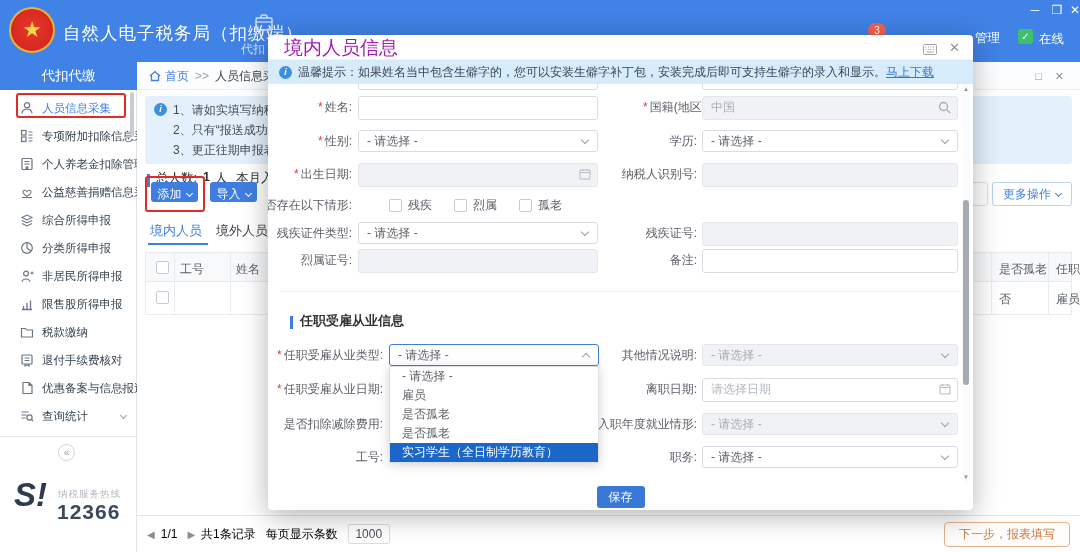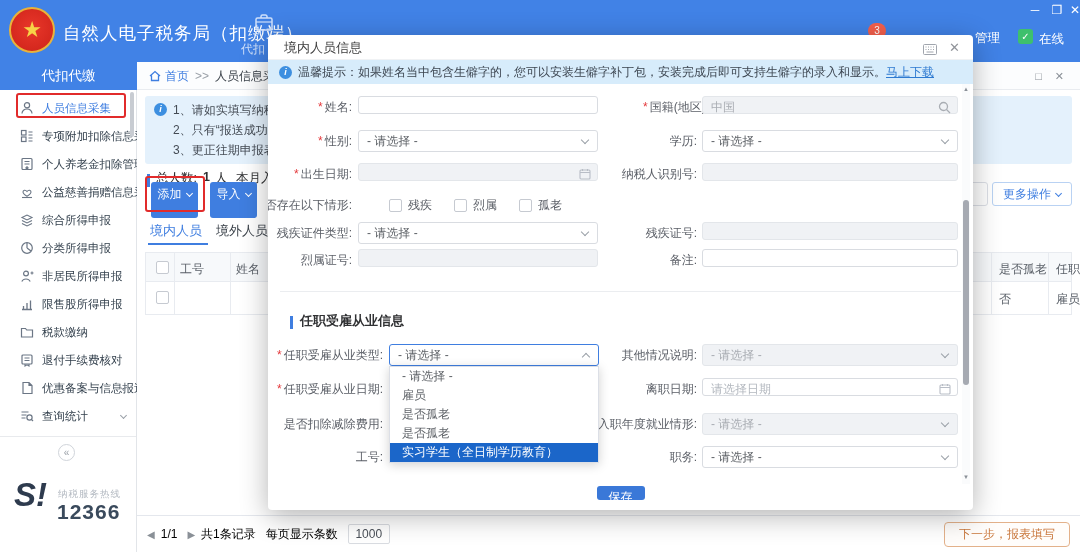--- a/index.html
+++ b/index.html
@@ -48,21 +48,21 @@
   .main{position:absolute;left:137px;top:62px;width:943px;height:453px;background:#fff;}
   .bc-bar{position:absolute;left:0;top:0;width:943px;height:28px;background:#fcfdfe;border-bottom:1px solid #e9ecf0;}
   .bc-bar .t{font-size:12px;line-height:28px;}
   .panel-ctl{position:absolute;top:0;color:#8a9097;font-size:11px;line-height:28px;cursor:pointer;}
   .notice{position:absolute;left:8px;top:34px;width:927px;height:68px;background:#e4f1fc;border-radius:3px;}
   .n-ic{position:absolute;left:9px;top:7px;width:13px;height:13px;border-radius:50%;background:#3d8fe0;color:#fff;
         font-size:9px;line-height:13px;text-align:center;font-style:italic;font-weight:bold;}
   .n-ln{position:absolute;left:28px;font-size:12px;color:#444b54;white-space:nowrap;line-height:20px;}
   .sum-bar{position:absolute;left:10px;top:112px;width:3px;height:13px;background:#3f7ee0;}
   .sum-t{position:absolute;top:108px;font-size:12.5px;color:#303133;white-space:nowrap;text-align:center;}
-  .btn-blue{position:absolute;height:36px;background:#3f7ee0;border-radius:3px;color:#fff;font-size:12px;
+  .btn-blue{position:absolute;height:20px;background:#3f7ee0;border-radius:3px;color:#fff;font-size:12px;
             line-height:24px;text-align:center;cursor:pointer;}
   .btn-blue .bchv{display:inline-block;width:5px;height:5px;border-right:1px solid #fff;border-bottom:1px solid #fff;
             transform:rotate(45deg);vertical-align:2px;margin-left:5px;}
   .btn-ghost{position:absolute;height:24px;background:#fff;border:1px solid #b9d2f3;border-radius:3px;color:#3f7ee0;
             font-size:12px;line-height:22px;text-align:center;cursor:pointer;}
   .tab{position:absolute;top:160px;font-size:13px;cursor:pointer;}
   .tab.on{color:#3f7ee0;}
   .tab.off{color:#3c434b;}
   .tab-ul{position:absolute;left:11px;top:181px;width:60px;height:2px;background:#3f7ee0;}
   .thead{position:absolute;left:8px;top:190px;width:927px;height:30px;background:#f7f9fb;border:1px solid #e8ebf0;}
@@ -77,51 +77,51 @@
   .pg{font-size:12px;color:#000000;margin-right:10px;white-space:nowrap;}
   .pg.arrow{color:#8a9097;font-size:10px;margin-right:6px;cursor:pointer;}
   .pp-input{width:42px;height:20px;border:1px solid #d9dce1;border-radius:2px;font-size:12px;text-align:center;color:#4a5058;}
   .next-btn{margin-left:auto;height:25px;padding:0 14px;background:#fffdfb;border:1px solid #e3b18a;border-radius:4px;
             color:#c9763a;font-size:12px;line-height:23px;cursor:pointer;white-space:nowrap;}
 
   
   .modal{position:absolute;left:268px;top:35px;width:705px;height:475px;background:#fff;border-radius:4px;
          box-shadow:0 6px 28px rgba(0,0,0,.3);z-index:50;}
   .m-head{position:absolute;left:0;top:0;width:705px;height:25px;border-bottom:1px solid #f0f2f4;}
-  .m-title{position:absolute;left:16px;top:0;line-height:25px;font-size:13px;color:#404040;}
+  .m-title{position:absolute;left:16px;top:0;line-height:25px;font-size:19px;color:#a21caf;}
   .m-kb{position:absolute;right:36px;top:6px;cursor:pointer;}
   .m-close{position:absolute;right:13px;top:0;line-height:25px;font-size:13px;color:#909399;cursor:pointer;}
   .m-banner{position:absolute;left:0;top:25px;width:705px;height:24px;background:#d7ecfb;}
   .m-banner .txt{position:absolute;left:30px;top:0;line-height:24px;font-size:12px;color:#3c4550;white-space:nowrap;}
   .m-banner .lnk{color:#2e7ad1;text-decoration:underline;cursor:pointer;}
   .m-body{position:absolute;left:0;top:49px;width:705px;height:400px;overflow:hidden;}
   .flabel{position:absolute;font-size:12px;color:#5a5e66;white-space:nowrap;line-height:22px;}
   .req{color:#e4393c;margin-right:2px;}
-  .inp{position:absolute;height:18px;border:1px solid #d9dce1;border-radius:3px;background:#fff;}
+  .inp{position:absolute;height:24px;border:1px solid #d9dce1;border-radius:3px;background:#fff;}
   .inp input{width:100%;height:100%;border:none;outline:none;background:transparent;font-size:12px;padding:0 8px;color:#333;}
   .inp.dis{background:#f0f2f5;border-color:#e3e6ea;}
   .inp .ph{position:absolute;left:8px;top:0;line-height:20px;font-size:12px;color:#b3b8bf;}
   .inp .val{position:absolute;left:8px;top:0;line-height:20px;font-size:12px;color:#a9adb3;}
   .fic{position:absolute;right:6px;top:4px;}
   .sel{position:absolute;height:22px;border:1px solid #d9dce1;border-radius:3px;background:#fff;cursor:pointer;}
   .sel .txt{position:absolute;left:8px;top:0;line-height:20px;font-size:12px;color:#5f6368;white-space:nowrap;}
   .sel .chev{position:absolute;right:9px;top:6px;width:6px;height:6px;border-right:1px solid #9aa0a8;
              border-bottom:1px solid #9aa0a8;transform:rotate(45deg);}
   .sel.dis{background:#f0f2f5;border-color:#e3e6ea;}
   .sel.dis .txt{color:#a9adb3;}
   .sel.focus{border-color:#3f7ee0;}
   .sel.focus .chev{transform:rotate(-135deg);top:9px;}
   .cklb{font-size:12px;color:#5a5e66;margin-right:22px;}
   .m-div{position:absolute;left:12px;top:207px;width:681px;height:1px;background:#ebedf0;}
   .sec-bar{position:absolute;left:22px;top:232px;width:3px;height:13px;background:#3f7ee0;}
   .sec-t{position:absolute;left:32px;top:228px;font-size:13px;font-weight:bold;color:#303133;}
   .mscroll-tr{position:absolute;left:694px;top:0px;width:8px;height:400px;background:#fafbfc;}
   .mscroll-th{position:absolute;left:695px;top:116px;width:6px;height:185px;background:#a6aab2;border-radius:3px;}
   .mscroll-ar{position:absolute;left:695px;color:#8a9097;font-size:6px;}
-  .save-btn{position:absolute;left:50%;top:451px;transform:translateX(-50%);height:14px;padding:0 12px;
+  .save-btn{position:absolute;left:50%;top:451px;transform:translateX(-50%);height:22px;padding:0 12px;
             background:#3a78d8;border-radius:3px;color:#fff;font-size:12px;line-height:22px;cursor:pointer;}
   .ddl{position:absolute;left:121px;top:331px;width:210px;background:#fff;border:1px solid #dcdfe6;
        box-shadow:0 2px 10px rgba(0,0,0,.18);z-index:60;}
   .ddl .opt{height:19px;line-height:19px;padding-left:12px;font-size:12px;color:#5f6368;cursor:pointer;white-space:nowrap;}
   .ddl .opt.hl{background:#1b66c9;color:#fff;}
 </style>
 </head>
 <body>
 
 <div id="app">

